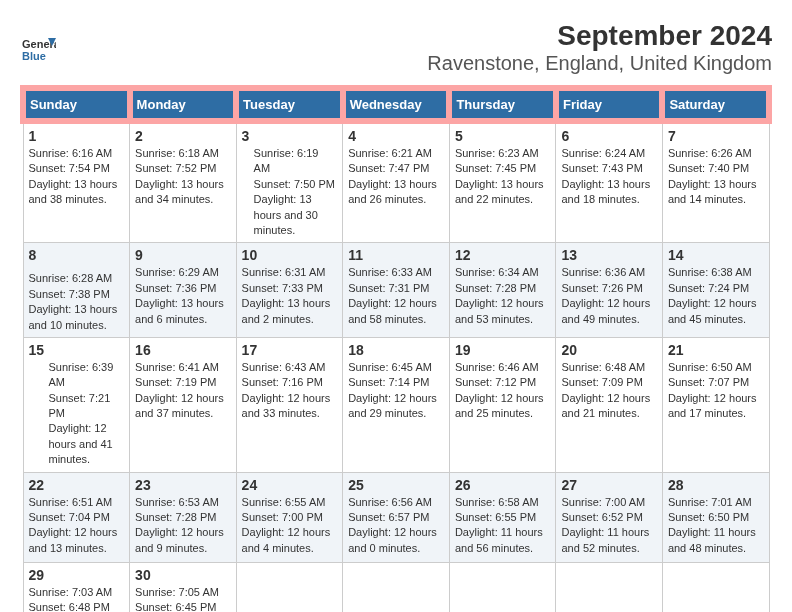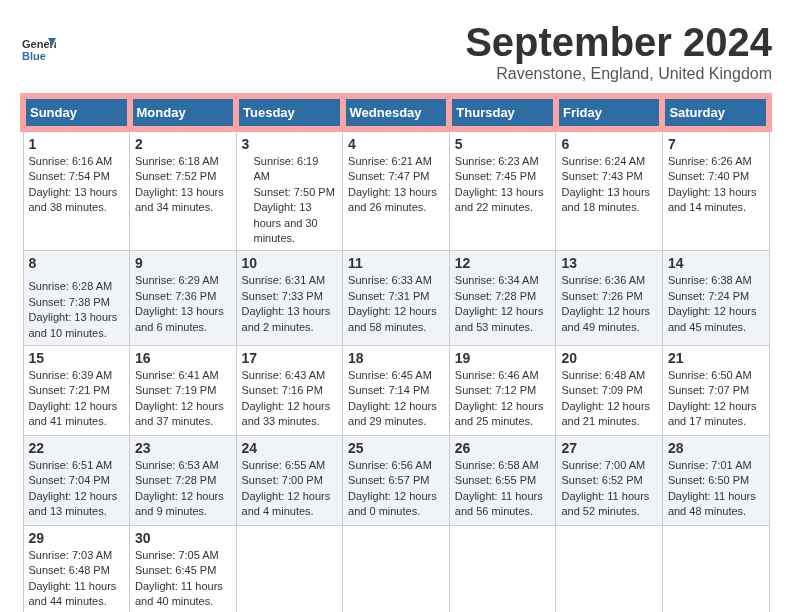--- a/index.html
+++ b/index.html
@@ -23,26 +23,26 @@
     }
     .logo-icon {
       width: 36px;
       height: 36px;
       margin-right: 4px;
     }
     .title-block {
       text-align: right;
     }
     .month-title {
-      font-size: 40px;
+      font-size: 28px;
       font-weight: bold;
       color: #333;
     }
     .location {
-      font-size: 16px;
+      font-size: 20px;
       color: #555;
     }
     .calendar {
       width: 100%;
       border-collapse: collapse;
       font-size: 11px;
     }
     .calendar th {
       background-color: #2e6da4;
       color: #fff;
@@ -195,21 +195,21 @@
         <td>
           <span class="day-number">14</span>
           <div class="day-info" style="white-space: pre-line;">Sunrise: 6:38 AM
 Sunset: 7:24 PM
 Daylight: 12 hours and 45 minutes.</div>
         </td>
       </tr>
       <tr>
         <td>
           <span class="day-number">15</span>
-          <div class="day-info" style="white-space: pre-line;">Sunrise: 6:39 AM
+          <div class="day-info" style="white-space: pre-line; margin-left: 20px;">Sunrise: 6:39 AM
 Sunset: 7:21 PM
 Daylight: 12 hours and 41 minutes.</div>
         </td>
         <td>
           <span class="day-number">16</span>
           <div class="day-info" style="white-space: pre-line;">Sunrise: 6:41 AM
 Sunset: 7:19 PM
 Daylight: 12 hours and 37 minutes.</div>
         </td>
         <td>

